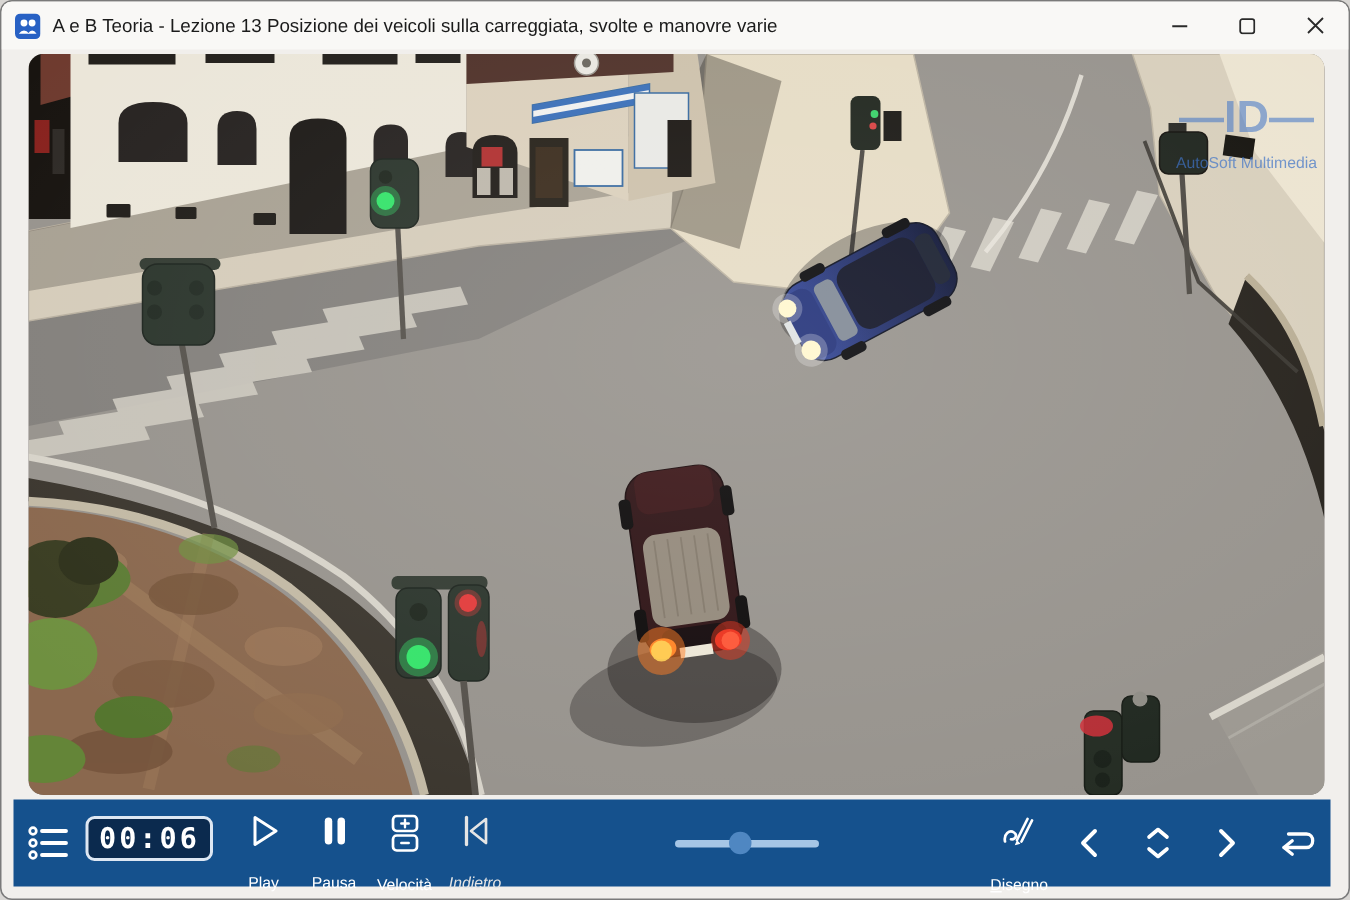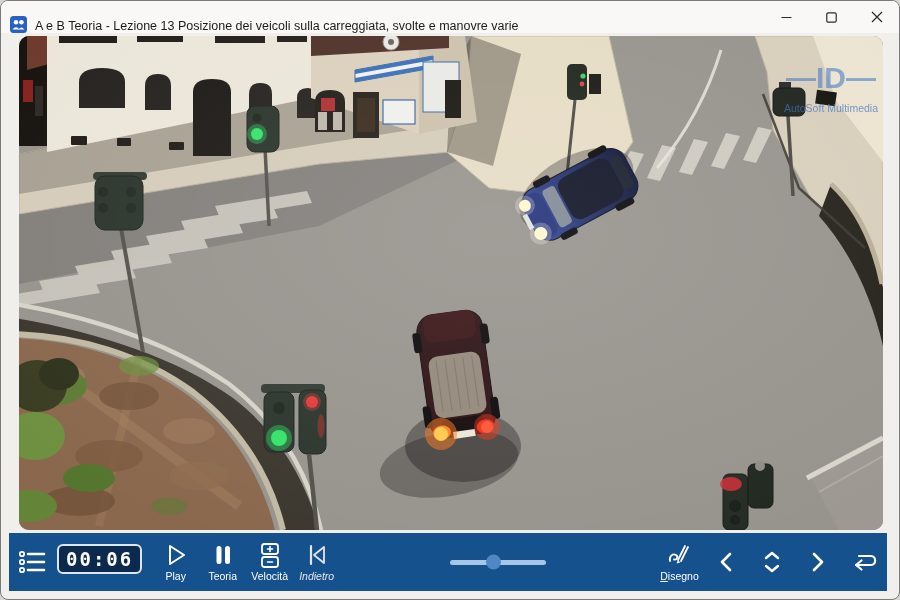--- a/index.html
+++ b/index.html
@@ -2,40 +2,40 @@
 <html><head>
 <meta charset="utf-8">
 <style>
   html,body{margin:0;padding:0;background:#d8d6d3;}
   .window{
     position:relative;width:898px;height:598px;margin:0 auto;
     background:#f1efec;border:1px solid #7a7a7a;border-radius:8px;
     overflow:hidden;font-family:"Liberation Sans",sans-serif;
   }
   
-  .titlebar{height:32px;display:flex;align-items:flex-end;background:#f9f8f6;}
+  .titlebar{height:32px;display:flex;align-items:center;background:#f9f8f6;}
   .app-icon{width:17px;height:17px;margin-left:9px;flex:0 0 auto;}
   .title-text{margin-left:8px;font-size:12.5px;color:#1b1b1b;white-space:nowrap;overflow:hidden;}
   .win-btns{margin-left:auto;display:flex;height:32px;}
   .win-btn{width:45px;height:32px;display:flex;align-items:center;justify-content:center;cursor:default;}
   
   .viewport{margin:3px 17px 0 18px;width:864px;height:494px;background:#97938d;overflow:hidden;border-radius:10px;}
   .viewport svg{display:block;}
   
   .toolbar{
     margin:3px 6px 0 8px;width:878px;height:58px;background:#15518d;
     display:flex;align-items:flex-start;color:#ffffff;
   }
   .tb-list{width:46px;height:58px;display:flex;align-items:center;justify-content:center;}
   .tb-timer{margin:11px 10px 0 2px;background:#0b2a4e;border:2px solid #dde7f3;border-radius:6px;
     padding:2px 7px;font-family:"DejaVu Sans Mono",monospace;font-weight:bold;font-size:19px;
     letter-spacing:2px;color:#ffffff;line-height:22px;}
   .tb-btn{width:47px;height:58px;display:flex;flex-direction:column;align-items:center;padding-top:8px;box-sizing:border-box;}
   .tb-btn .ic{height:27px;display:flex;align-items:center;}
-  .tb-btn .lbl{font-size:10.5px;margin-top:2px;white-space:nowrap;}
+  .tb-btn .lbl{font-size:10.5px;margin-top:16px;white-space:nowrap;}
   .tb-btn.disabled{color:#e5e5e5;font-style:italic;}
   .u{text-decoration:underline;}
   .tb-slider{flex:1;min-width:90px;height:58px;display:flex;align-items:center;justify-content:center;}
   .slider-track{position:relative;width:96px;height:5px;border-radius:3px;background:#a6c6e6;}
   .slider-thumb{position:absolute;top:50%;left:45%;width:15px;height:15px;border-radius:50%;
     background:#4f87c2;transform:translate(-7px,-7.5px);}
   .tb-nav{width:46px;height:58px;display:flex;align-items:center;justify-content:center;}
   svg.icon{stroke:currentColor;fill:none;stroke-linecap:round;stroke-linejoin:round;}
 </style>
 </head>
@@ -321,21 +321,21 @@
       <span class="lbl">Play</span>
     </div>
 
     <div class="tb-btn">
       <span class="ic">
           <svg width="26" height="26" viewBox="0 0 26 26">
             <rect x="6.5" y="4" width="5" height="18" rx="2.5" fill="currentColor"></rect>
             <rect x="15" y="4" width="5" height="18" rx="2.5" fill="currentColor"></rect>
           </svg>
         </span>
-      <span class="lbl">Teoria</span>
+      <span class="lbl">Pausa</span>
     </div>
 
 
     <div class="tb-btn">
       <span class="ic">
           <svg class="icon" width="26" height="28" viewBox="0 0 26 28">
         <rect x="5" y="3" width="16" height="10" rx="2.5" stroke-width="1.8"></rect>
             <path d="M13,5.5 V10.5 M10.5,8 H15.5" stroke-width="1.6"></path>
         <rect x="5" y="16" width="16" height="10" rx="2.5" stroke-width="1.8"></rect>
             <path d="M10.5,21 H15.5" stroke-width="1.6"></path>

